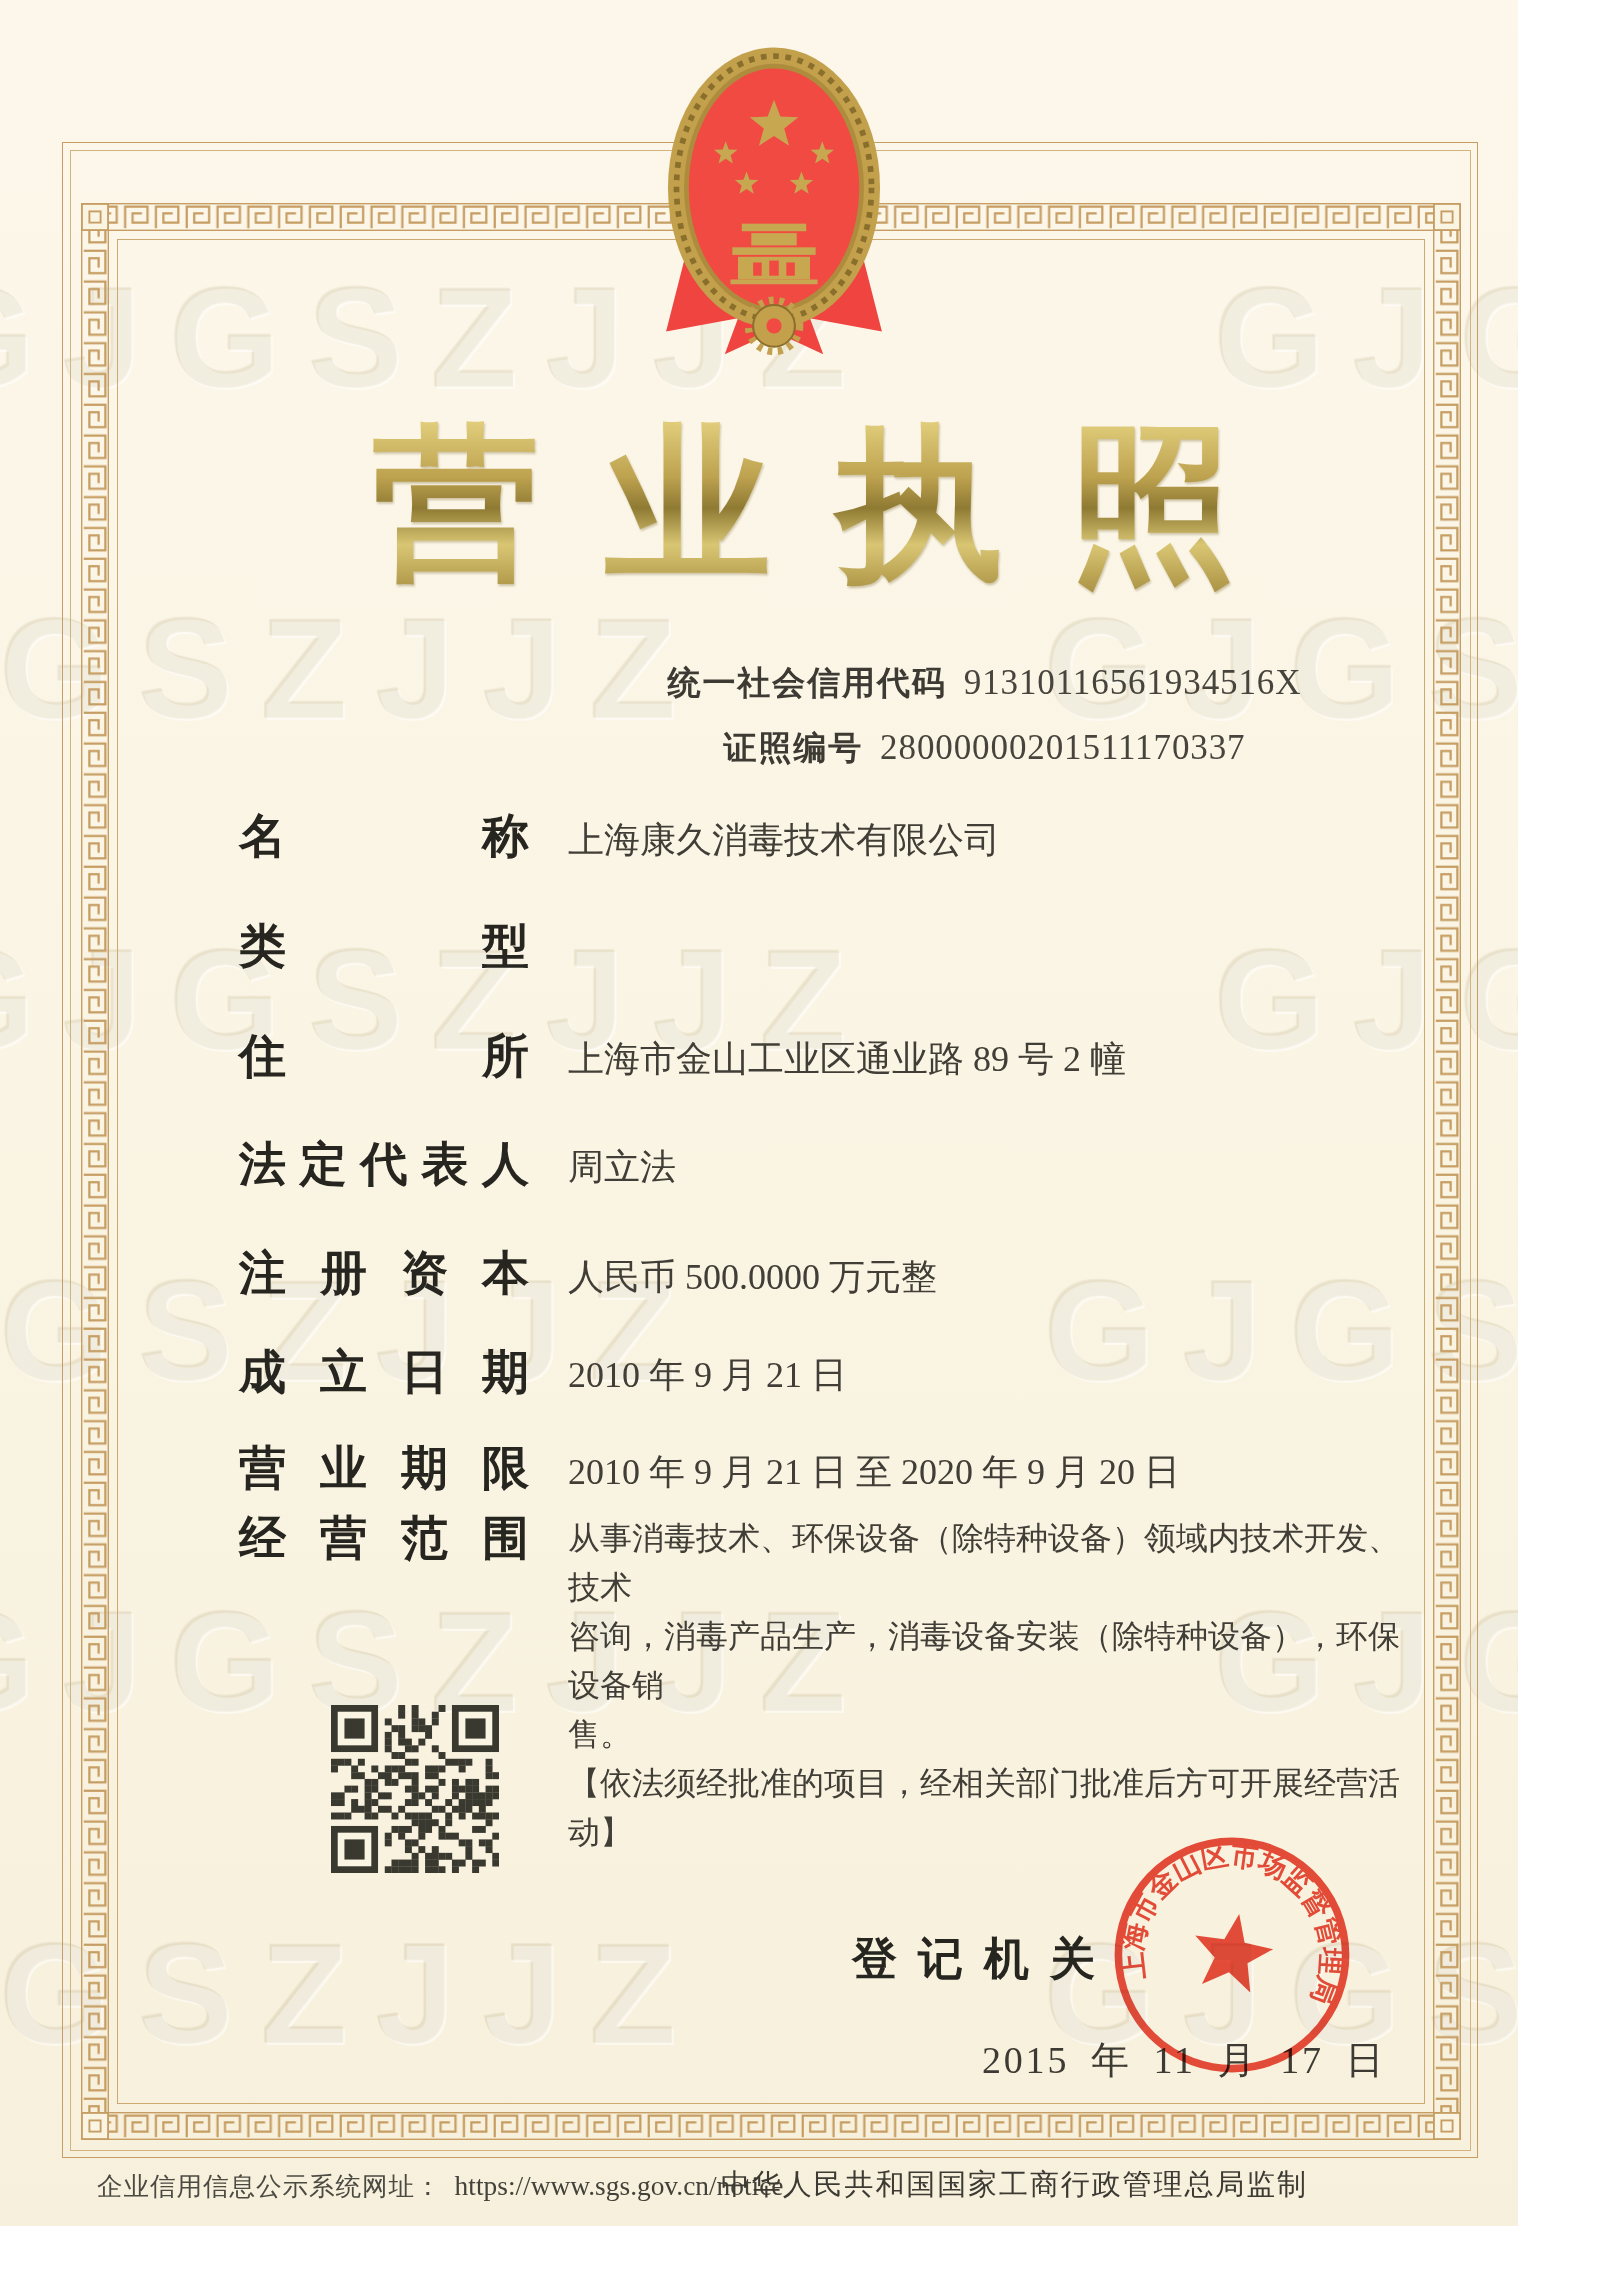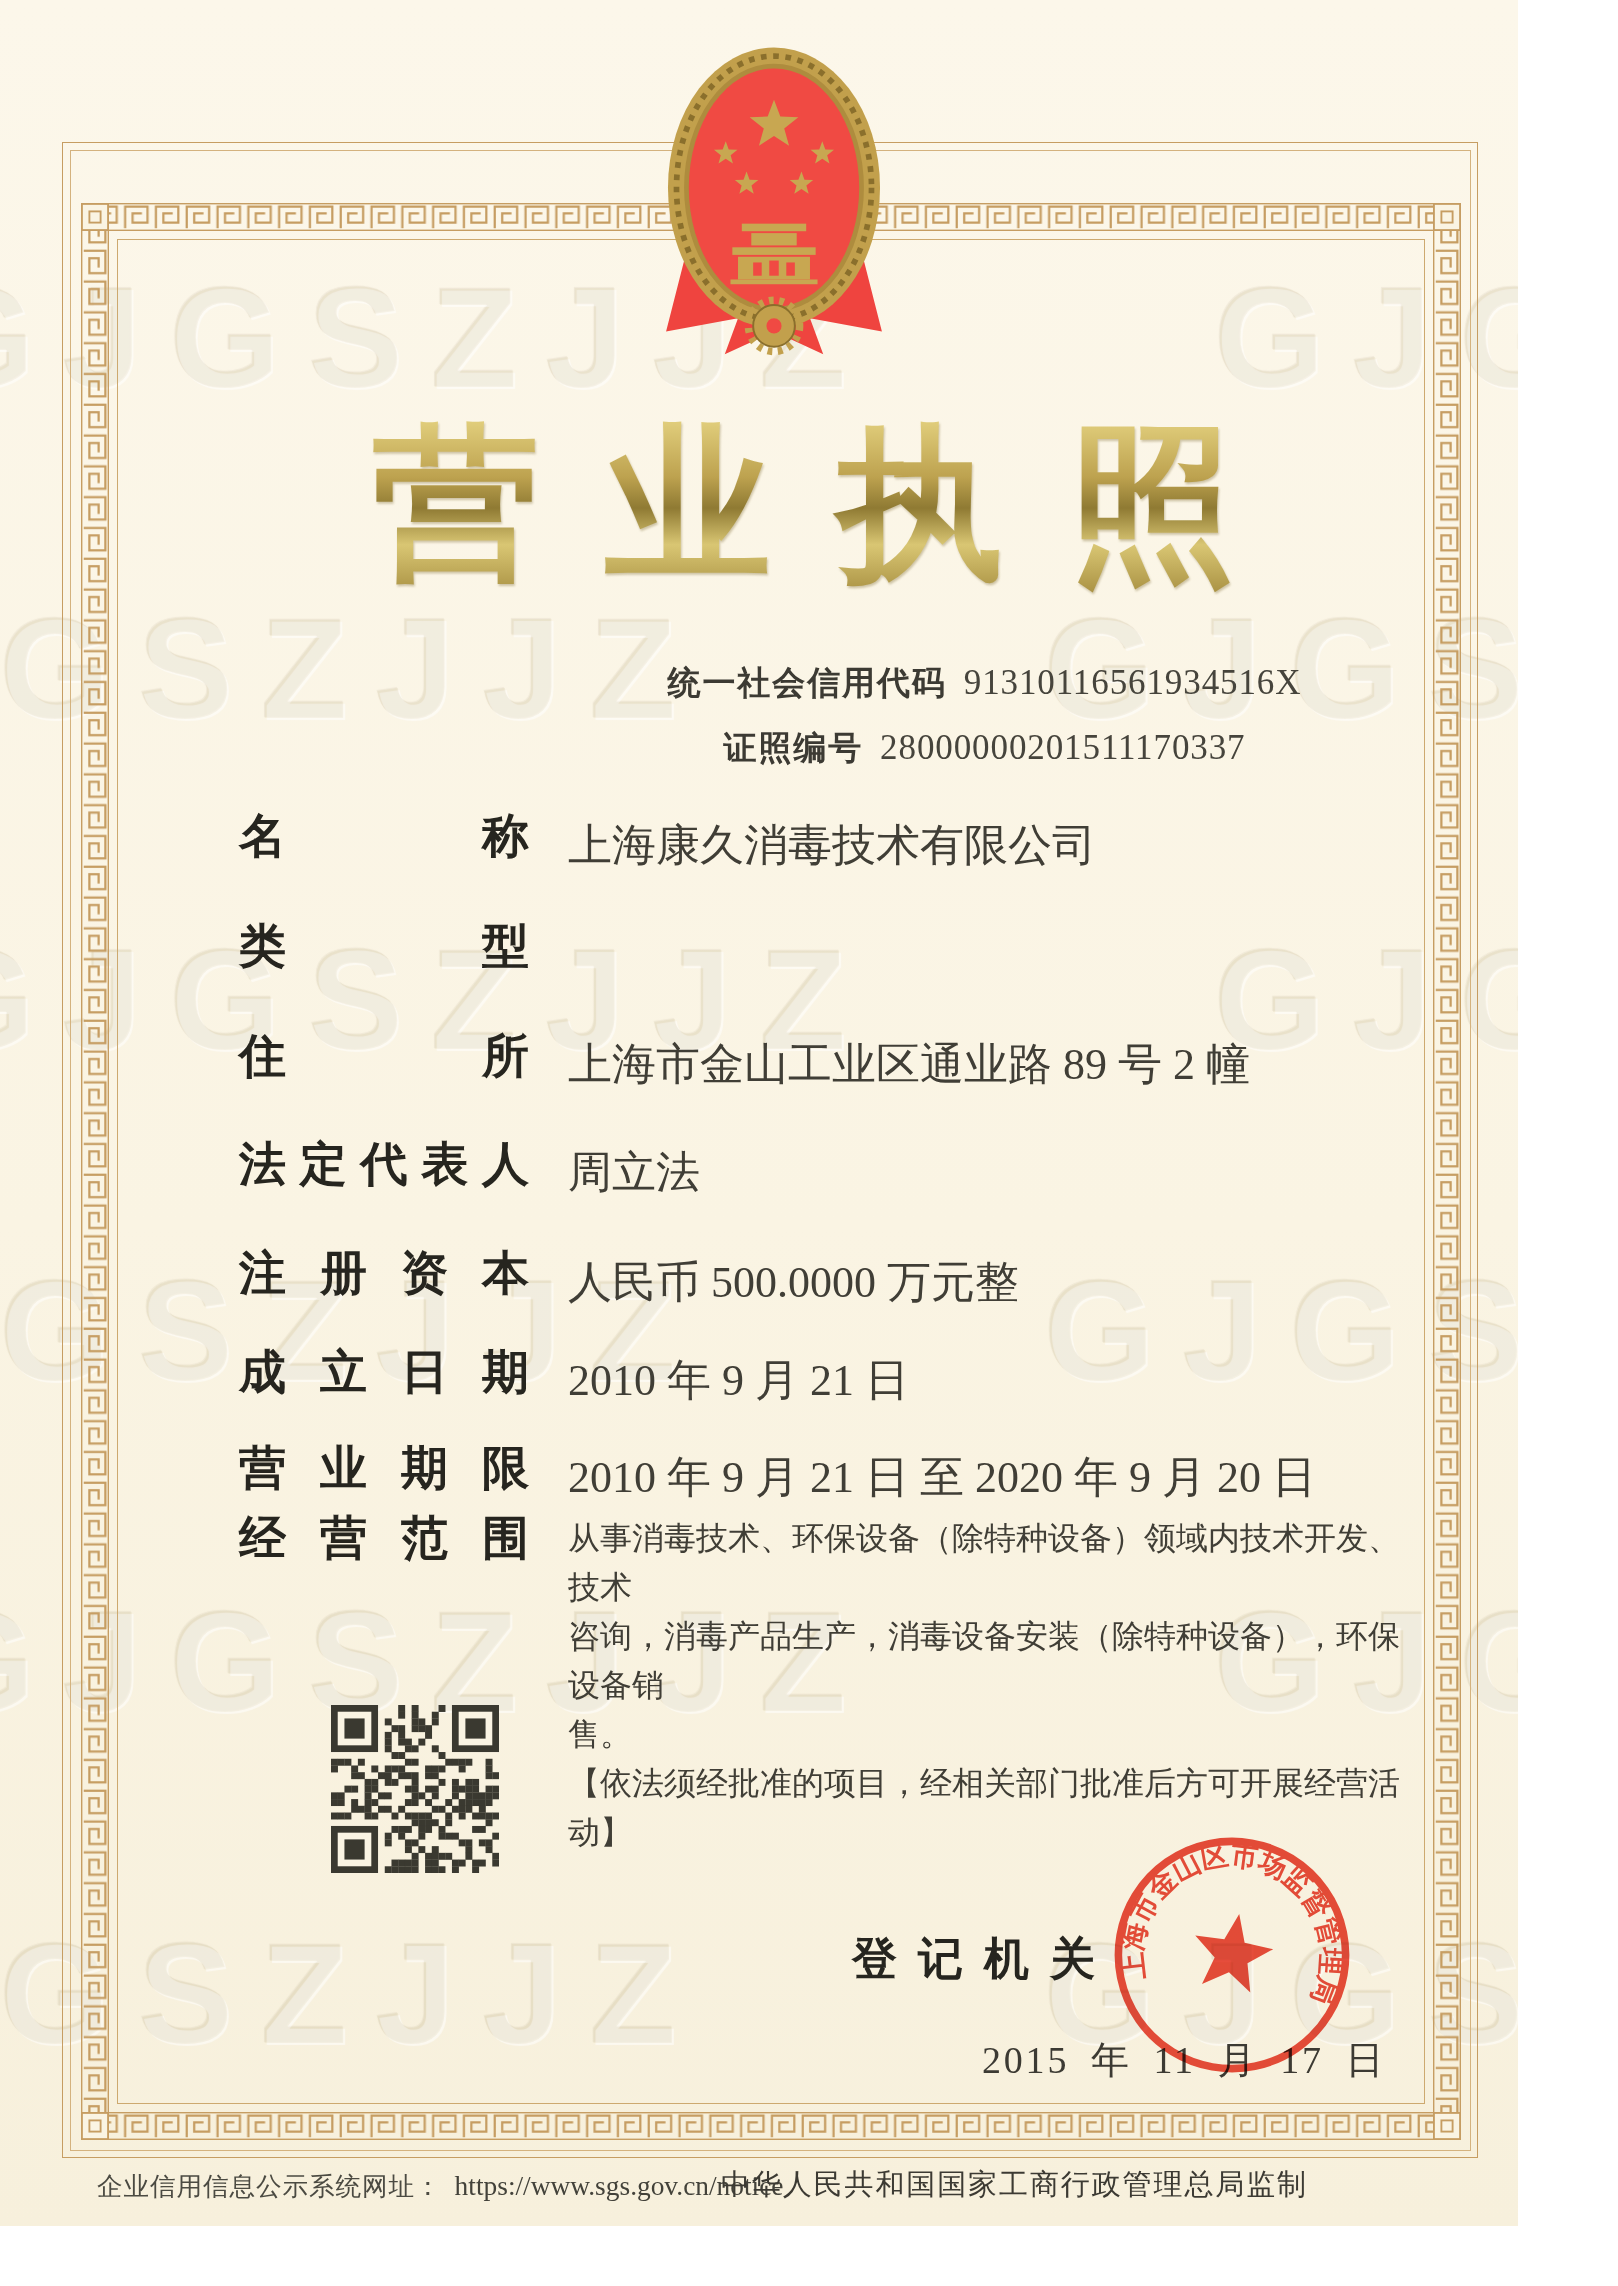--- a/index.html
+++ b/index.html
@@ -31,21 +31,21 @@
   .codes{position:absolute;left:568px;top:653px;width:833px;text-align:center;}
   .code-line{line-height:59px;white-space:nowrap;}
   .code-label{font-weight:600;font-size:33px;color:#3c3a33;letter-spacing:1.9px;}
   .code-value{font-family:"Liberation Serif","DejaVu Serif",serif;font-size:35px;color:#46443c;
               letter-spacing:0.9px;margin-left:17px;}
   
   .f-label{position:absolute;left:239px;width:290px;font-weight:700;font-size:47px;line-height:1.2;
            color:#26251f;text-align:justify;text-align-last:justify;text-justify:inter-character;}
   .f-value{position:absolute;left:568px;width:857px;
            font-family:"Liberation Serif","DejaVu Serif",serif;
-           font-size:44px;line-height:1.35;color:#403e36;}
+           font-size:36px;line-height:1.35;color:#403e36;}
   .scope{font-size:32px;line-height:49px;white-space:pre-line;}
   
   .reg-label{position:absolute;left:852px;top:1929px;font-weight:700;font-size:45px;
              letter-spacing:21px;color:#26251f;white-space:nowrap;}
   .reg-date{position:absolute;left:982px;top:2035px;font-family:"Liberation Serif","DejaVu Serif",serif;
             font-size:38px;letter-spacing:2.8px;word-spacing:9.5px;color:#3c3a33;white-space:nowrap;}
   .seal{position:absolute;left:1090px;top:1813px;mix-blend-mode:multiply;opacity:0.92;}
   
   .footer-left{position:absolute;left:97px;top:2169px;white-space:nowrap;color:#4b4a42;text-align:right;}
   .footer-left .lbl{font-size:25.6px;letter-spacing:0.9px;}

